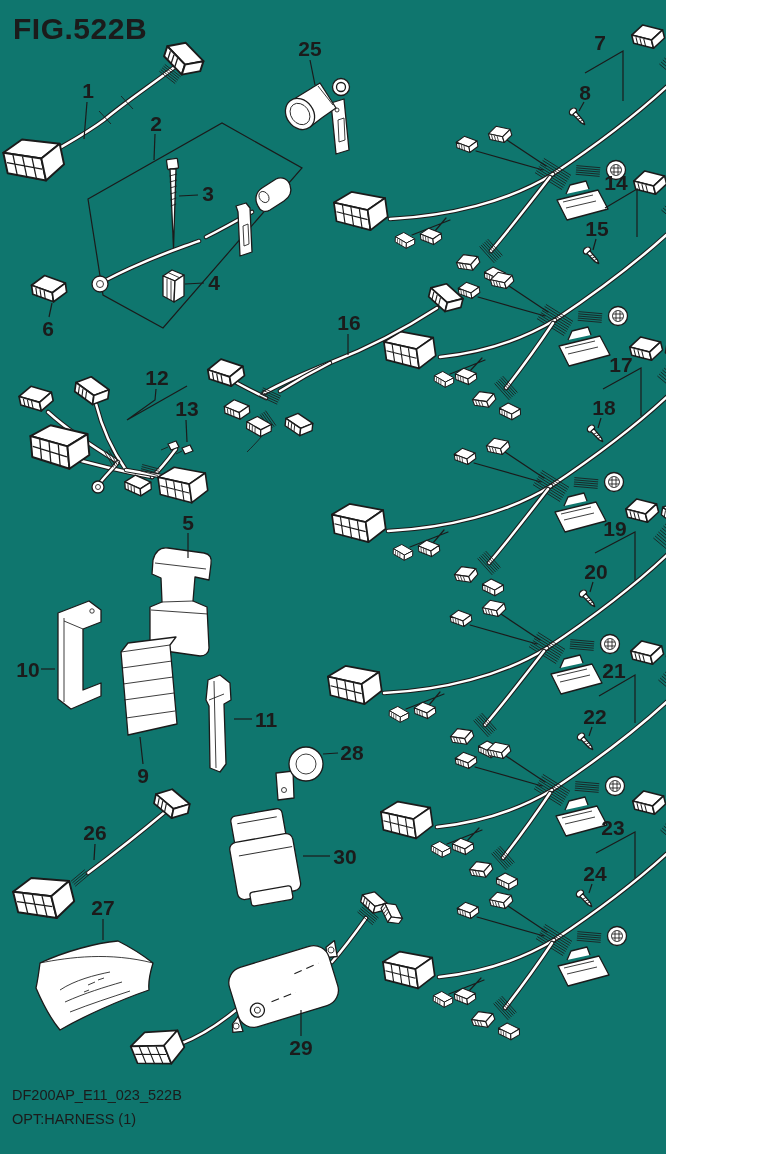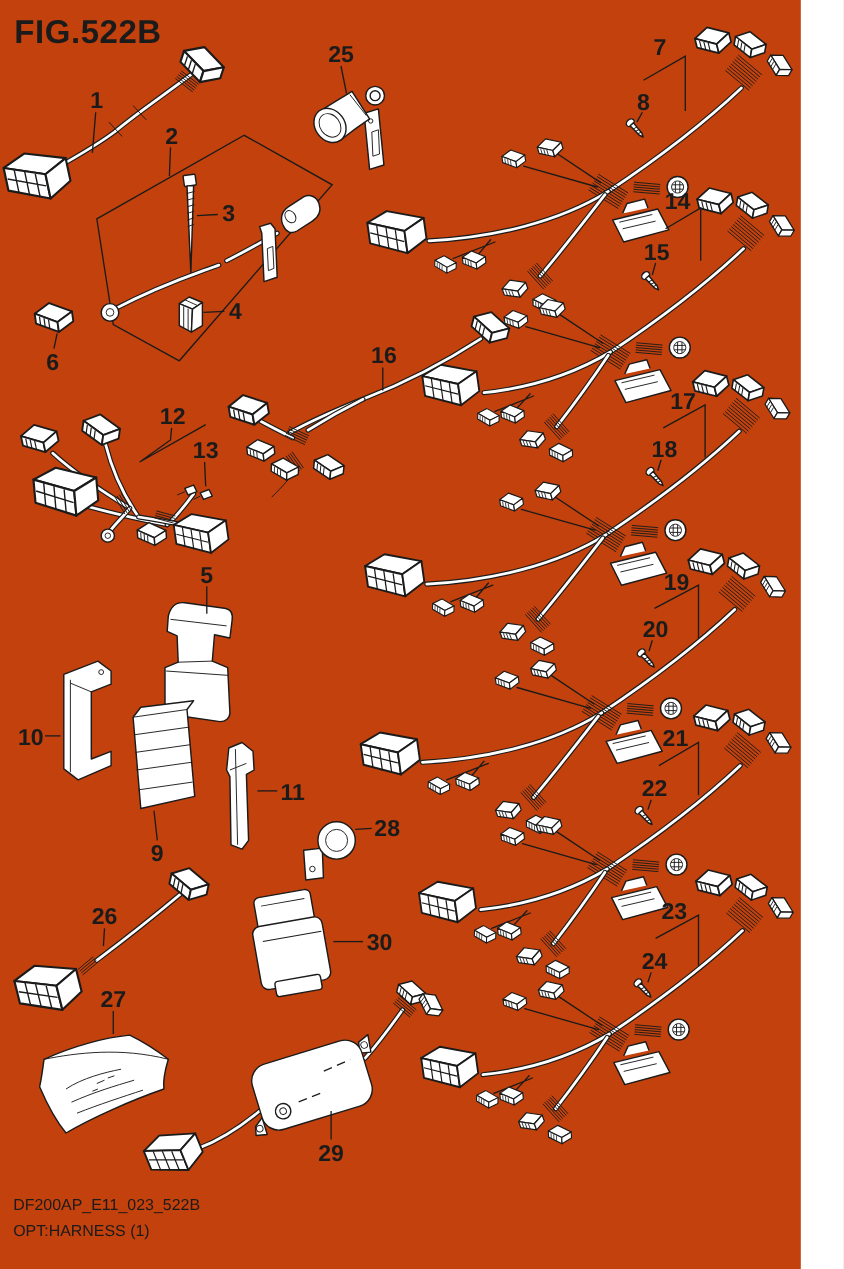--- a/index.html
+++ b/index.html
@@ -1,16 +1,16 @@
 <!DOCTYPE html>
 <html><head>
 <meta charset="utf-8">
 <style>
   html,body{margin:0;padding:0;background:#fff;}
-  .page{position:relative;width:728px;height:1154px;background:#c2410c;overflow:hidden;
+  .page{position:relative;width:666px;height:1154px;background:#0f766e;overflow:hidden;
         font-family:"Liberation Sans",sans-serif;}
   svg{position:absolute;left:0;top:0;}
   .ol{fill:#fff;stroke:#1b1b1b;stroke-width:1.3;stroke-linejoin:round;}
   .ln{fill:none;stroke:#1b1b1b;stroke-width:1.2;stroke-linecap:round;}
   .thin{fill:none;stroke:#1b1b1b;stroke-width:.85;}
   .to{fill:none;stroke:#1b1b1b;stroke-width:4.6;stroke-linecap:round;}
   .ti{fill:none;stroke:#fff;stroke-width:2.5;stroke-linecap:round;}
   .dsh{fill:none;stroke:#1b1b1b;stroke-width:1.1;stroke-dasharray:8 5;}
   .leader{fill:none;stroke:#1b1b1b;stroke-width:1.2;}
   .t-title{font:700 30px "Liberation Sans",sans-serif;fill:#1b1b1b;letter-spacing:.5px;}

